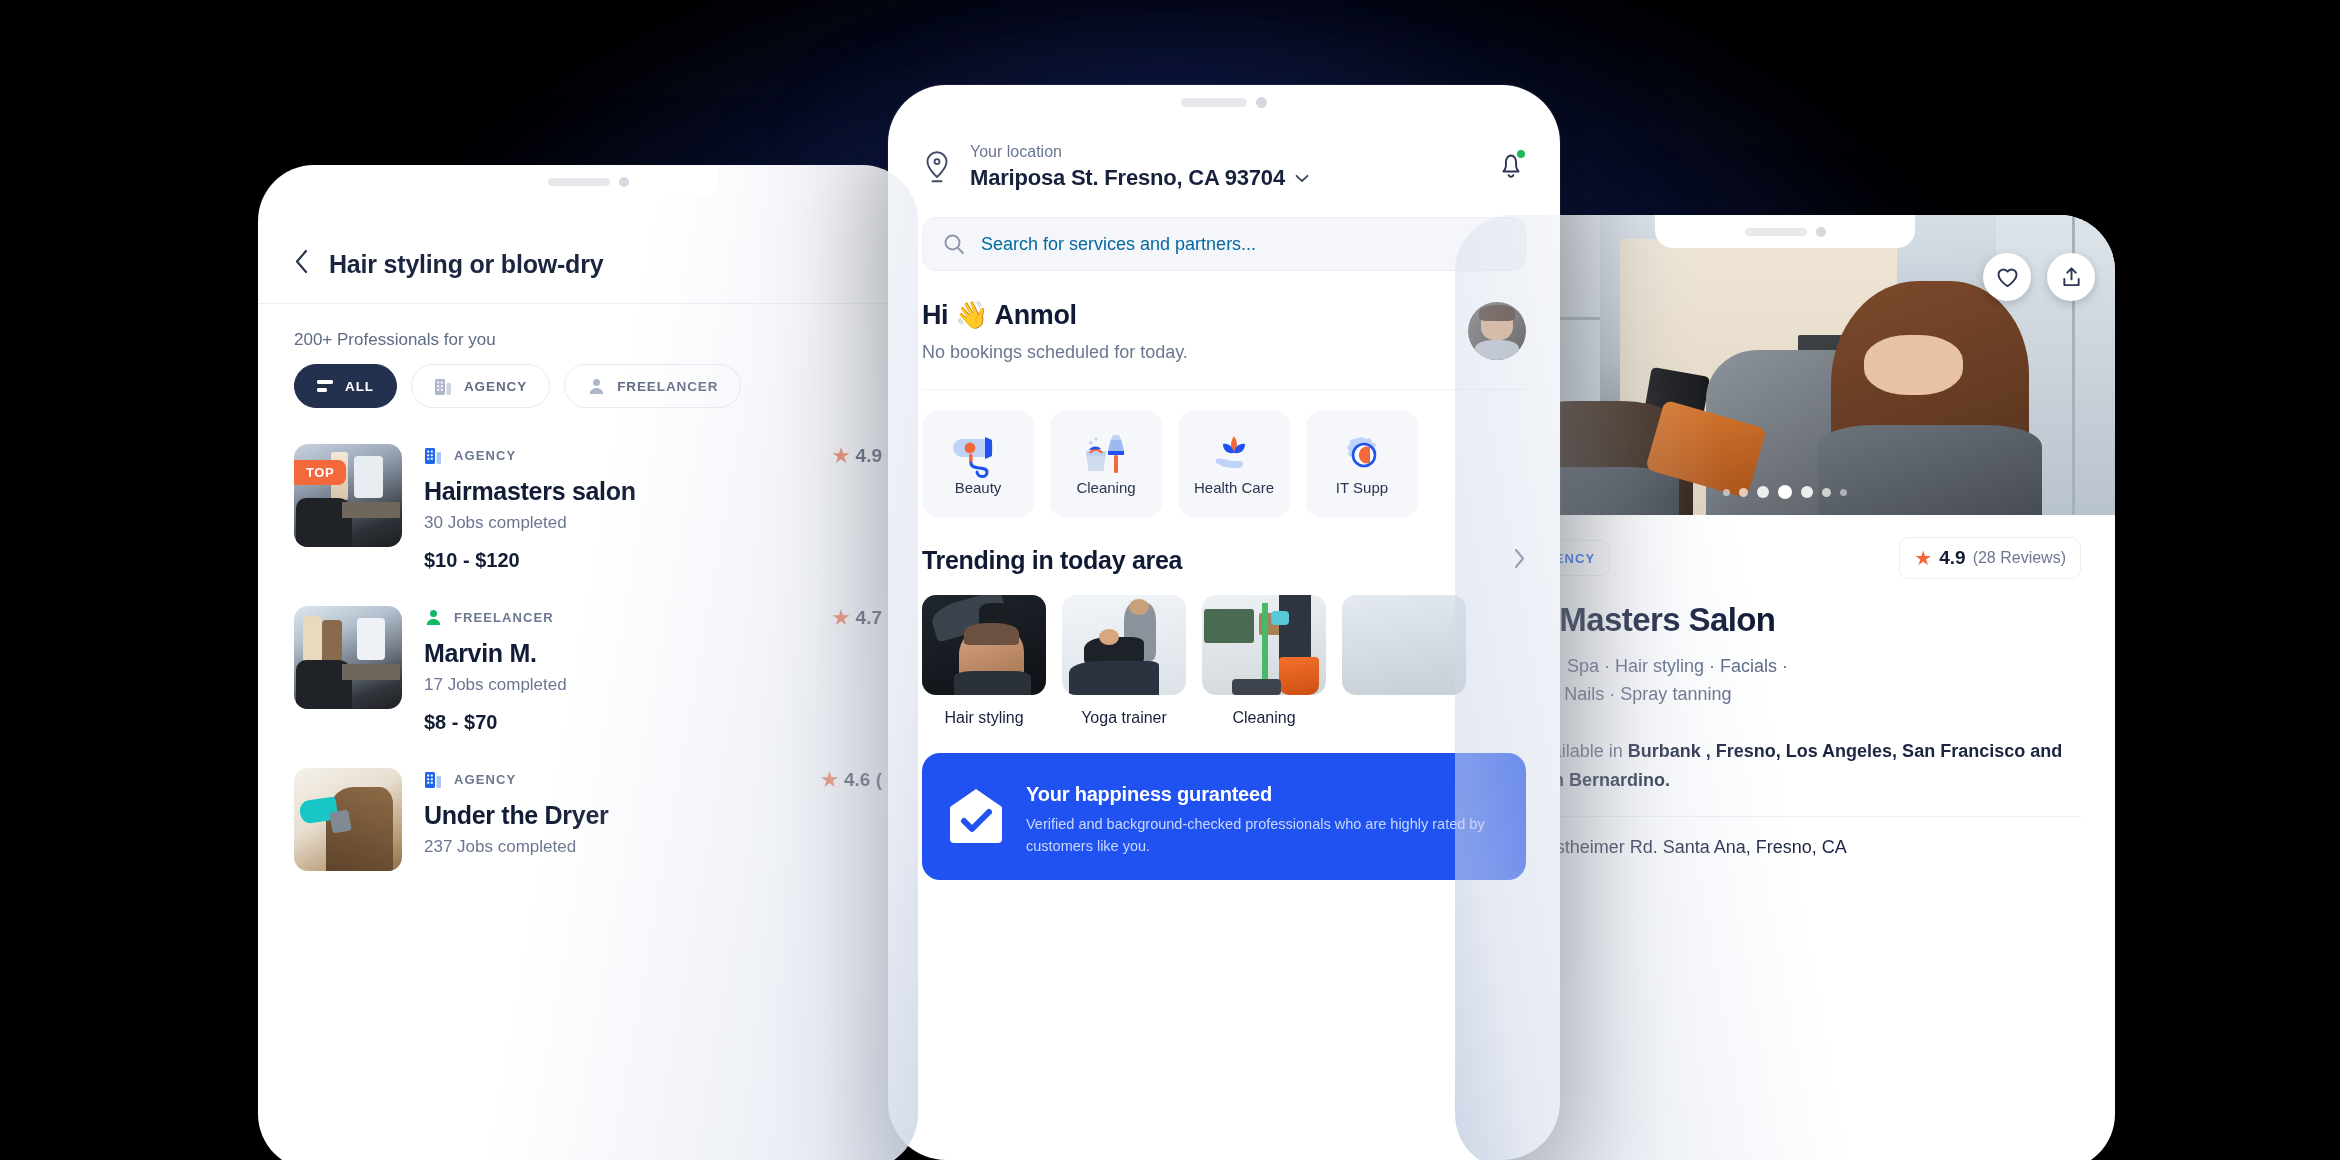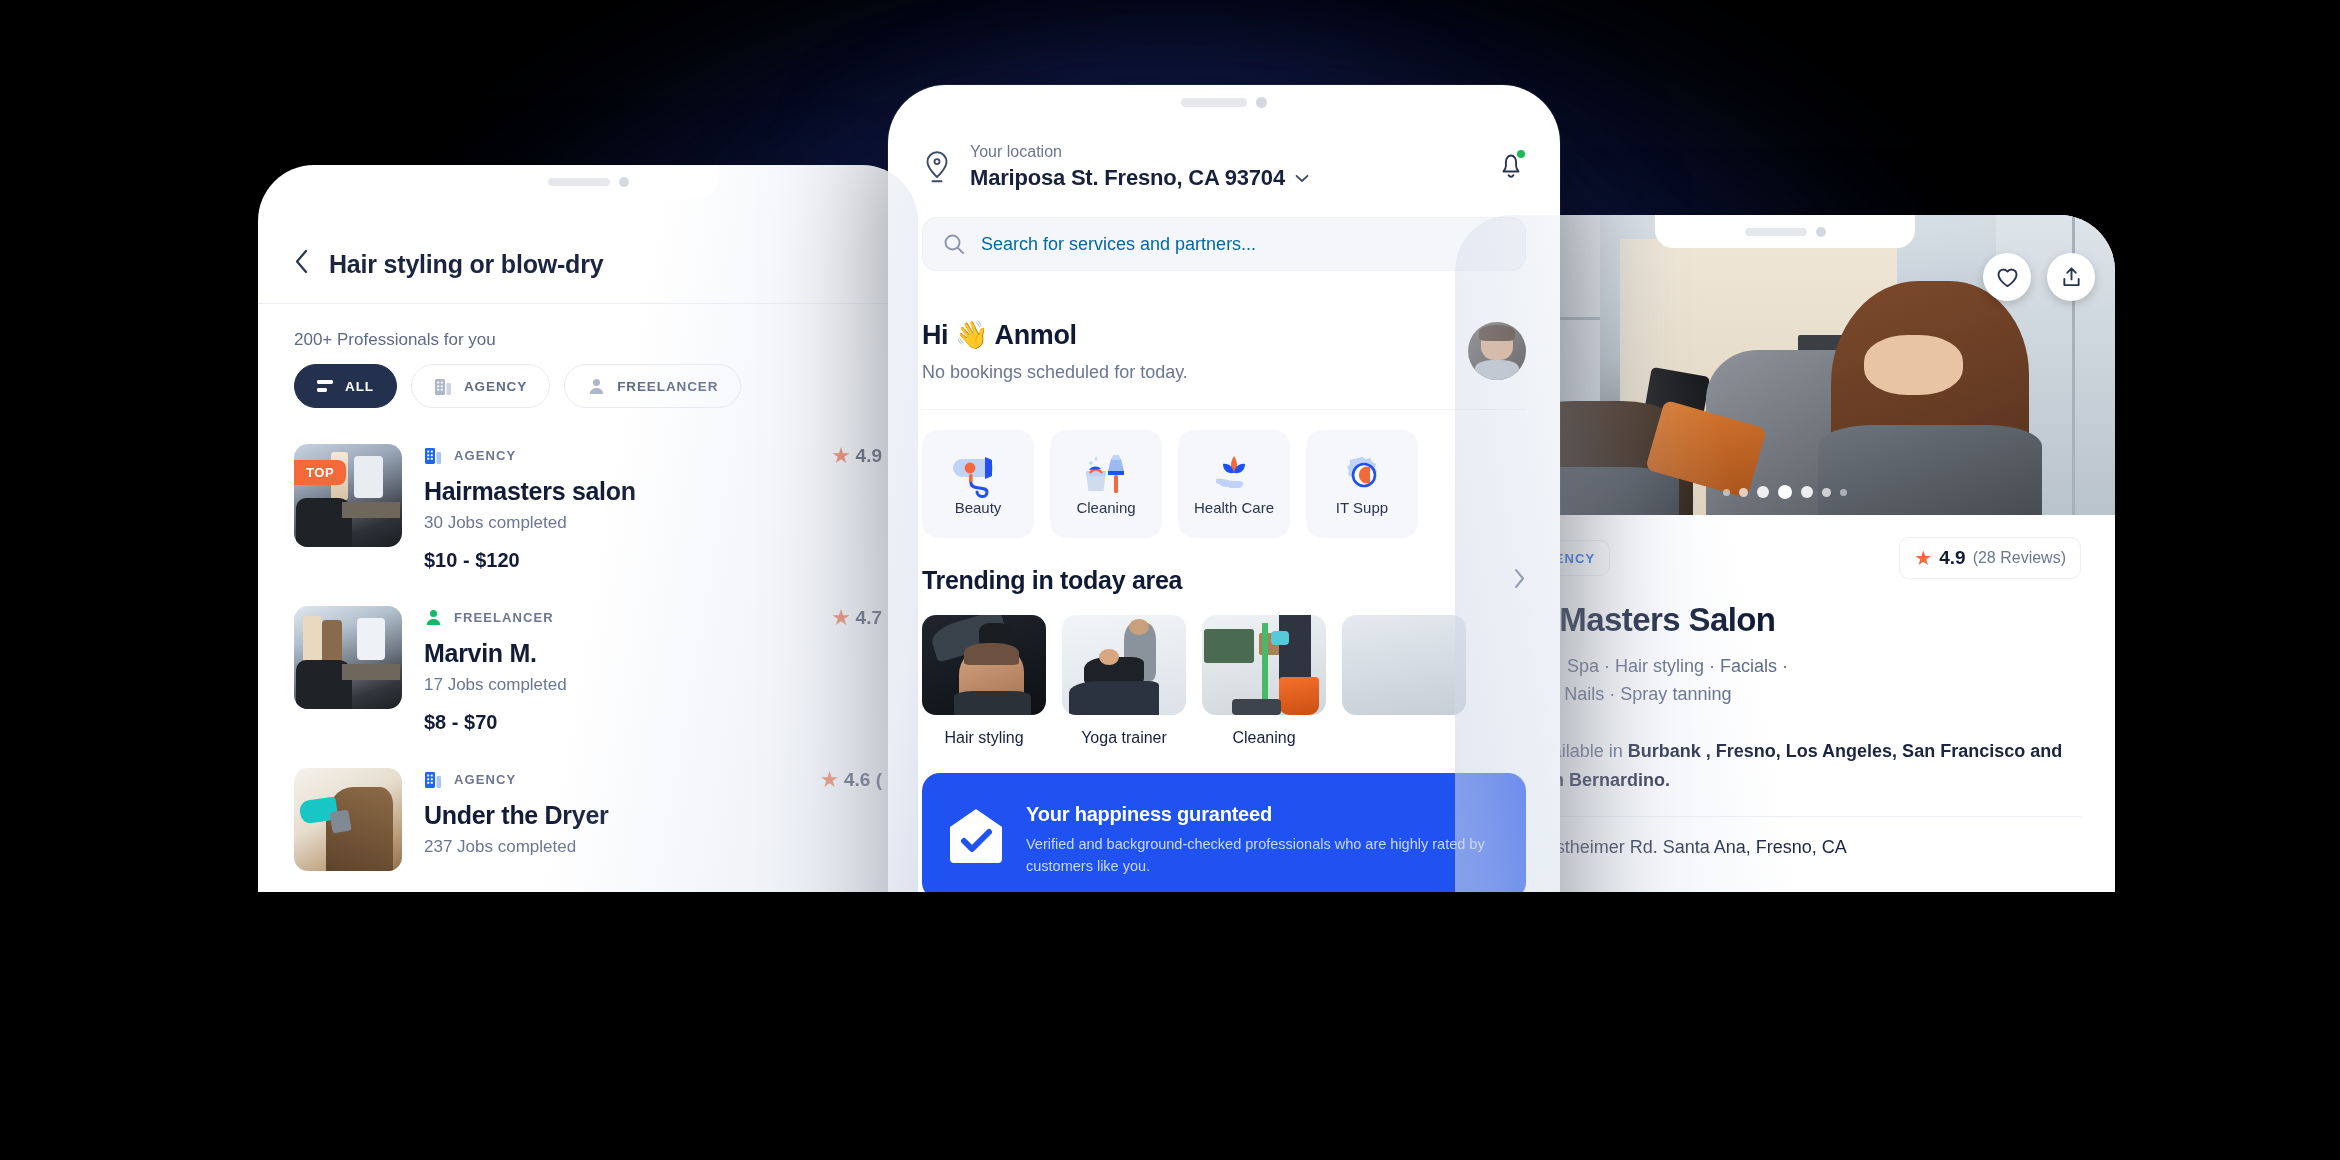--- a/index.html
+++ b/index.html
@@ -2,21 +2,21 @@
 <html><head>
 <meta charset="utf-8">
 <style>
   * { box-sizing: border-box; margin: 0; padding: 0; }
   html, body {
     width: 2340px; height: 1160px;
     background: #000000;
     font-family: "Liberation Sans", sans-serif;
     overflow: hidden;
   }
-  .stage { position: relative; width: 2340px; height: 892px; background: #000; overflow: hidden; }
+  .stage { position: relative; width: 2340px; height: 1160px; background: #000; overflow: hidden; }
 
   
   .glow-outer {
     position: absolute;
     left: 300px; top: -60px; width: 1740px; height: 1290px;
     border-radius: 50% 50% 46% 46% / 40% 40% 60% 60%;
     background: radial-gradient(ellipse 54% 50% at 50% 47%,
         #1b2f7a 0%, #16265f 34%, #101b46 54%, #0a1130 70%, #05081b 83%, rgba(0,0,0,0) 95%);
     filter: blur(58px);
   }
@@ -168,21 +168,21 @@
   .bell { margin-left:auto; position:relative; color:#2a3550; }
   .bell .badge { position:absolute; right:-1px; top:-1px; width:12px; height:12px; border-radius:50%; background:#1db954; border:2px solid #fff;}
 
   .search {
     display:flex; align-items:center; gap:16px;
     margin-top: 26px; height: 54px; padding: 0 20px;
     background:#f4f6fa; border-radius:14px; border:1px solid #eef0f6;
   }
   .search .ph { font-size:18px; color:#0369a1; }
 
-  .hi-row { display:flex; align-items:center; margin-top: 48px; }
+  .hi-row { display:flex; align-items:center; margin-top: 28px; }
   .hi-name { font-size: 27px; font-weight:700; color:#101a35; letter-spacing:-.4px;}
   .hi-sub { font-size:18px; color:#6b7691; margin-top: 11px;}
   .avatar { margin-left:auto; width:58px; height:58px; border-radius:50%; overflow:hidden; flex:0 0 auto;}
   .cp-rule { height:1px; background:#f0f2f6; margin-top: 26px; }
 
   .sec-head { display:flex; align-items:center; margin-top: 28px; }
   .sec-head h3 { font-size: 25px; font-weight:700; color:#101a35; letter-spacing:-.3px;}
   .sec-head .chev { margin-left:auto; color:#6b7691; font-size:24px; }
 
   .svc-row { display:flex; gap: 16px; margin-top: 20px; }

